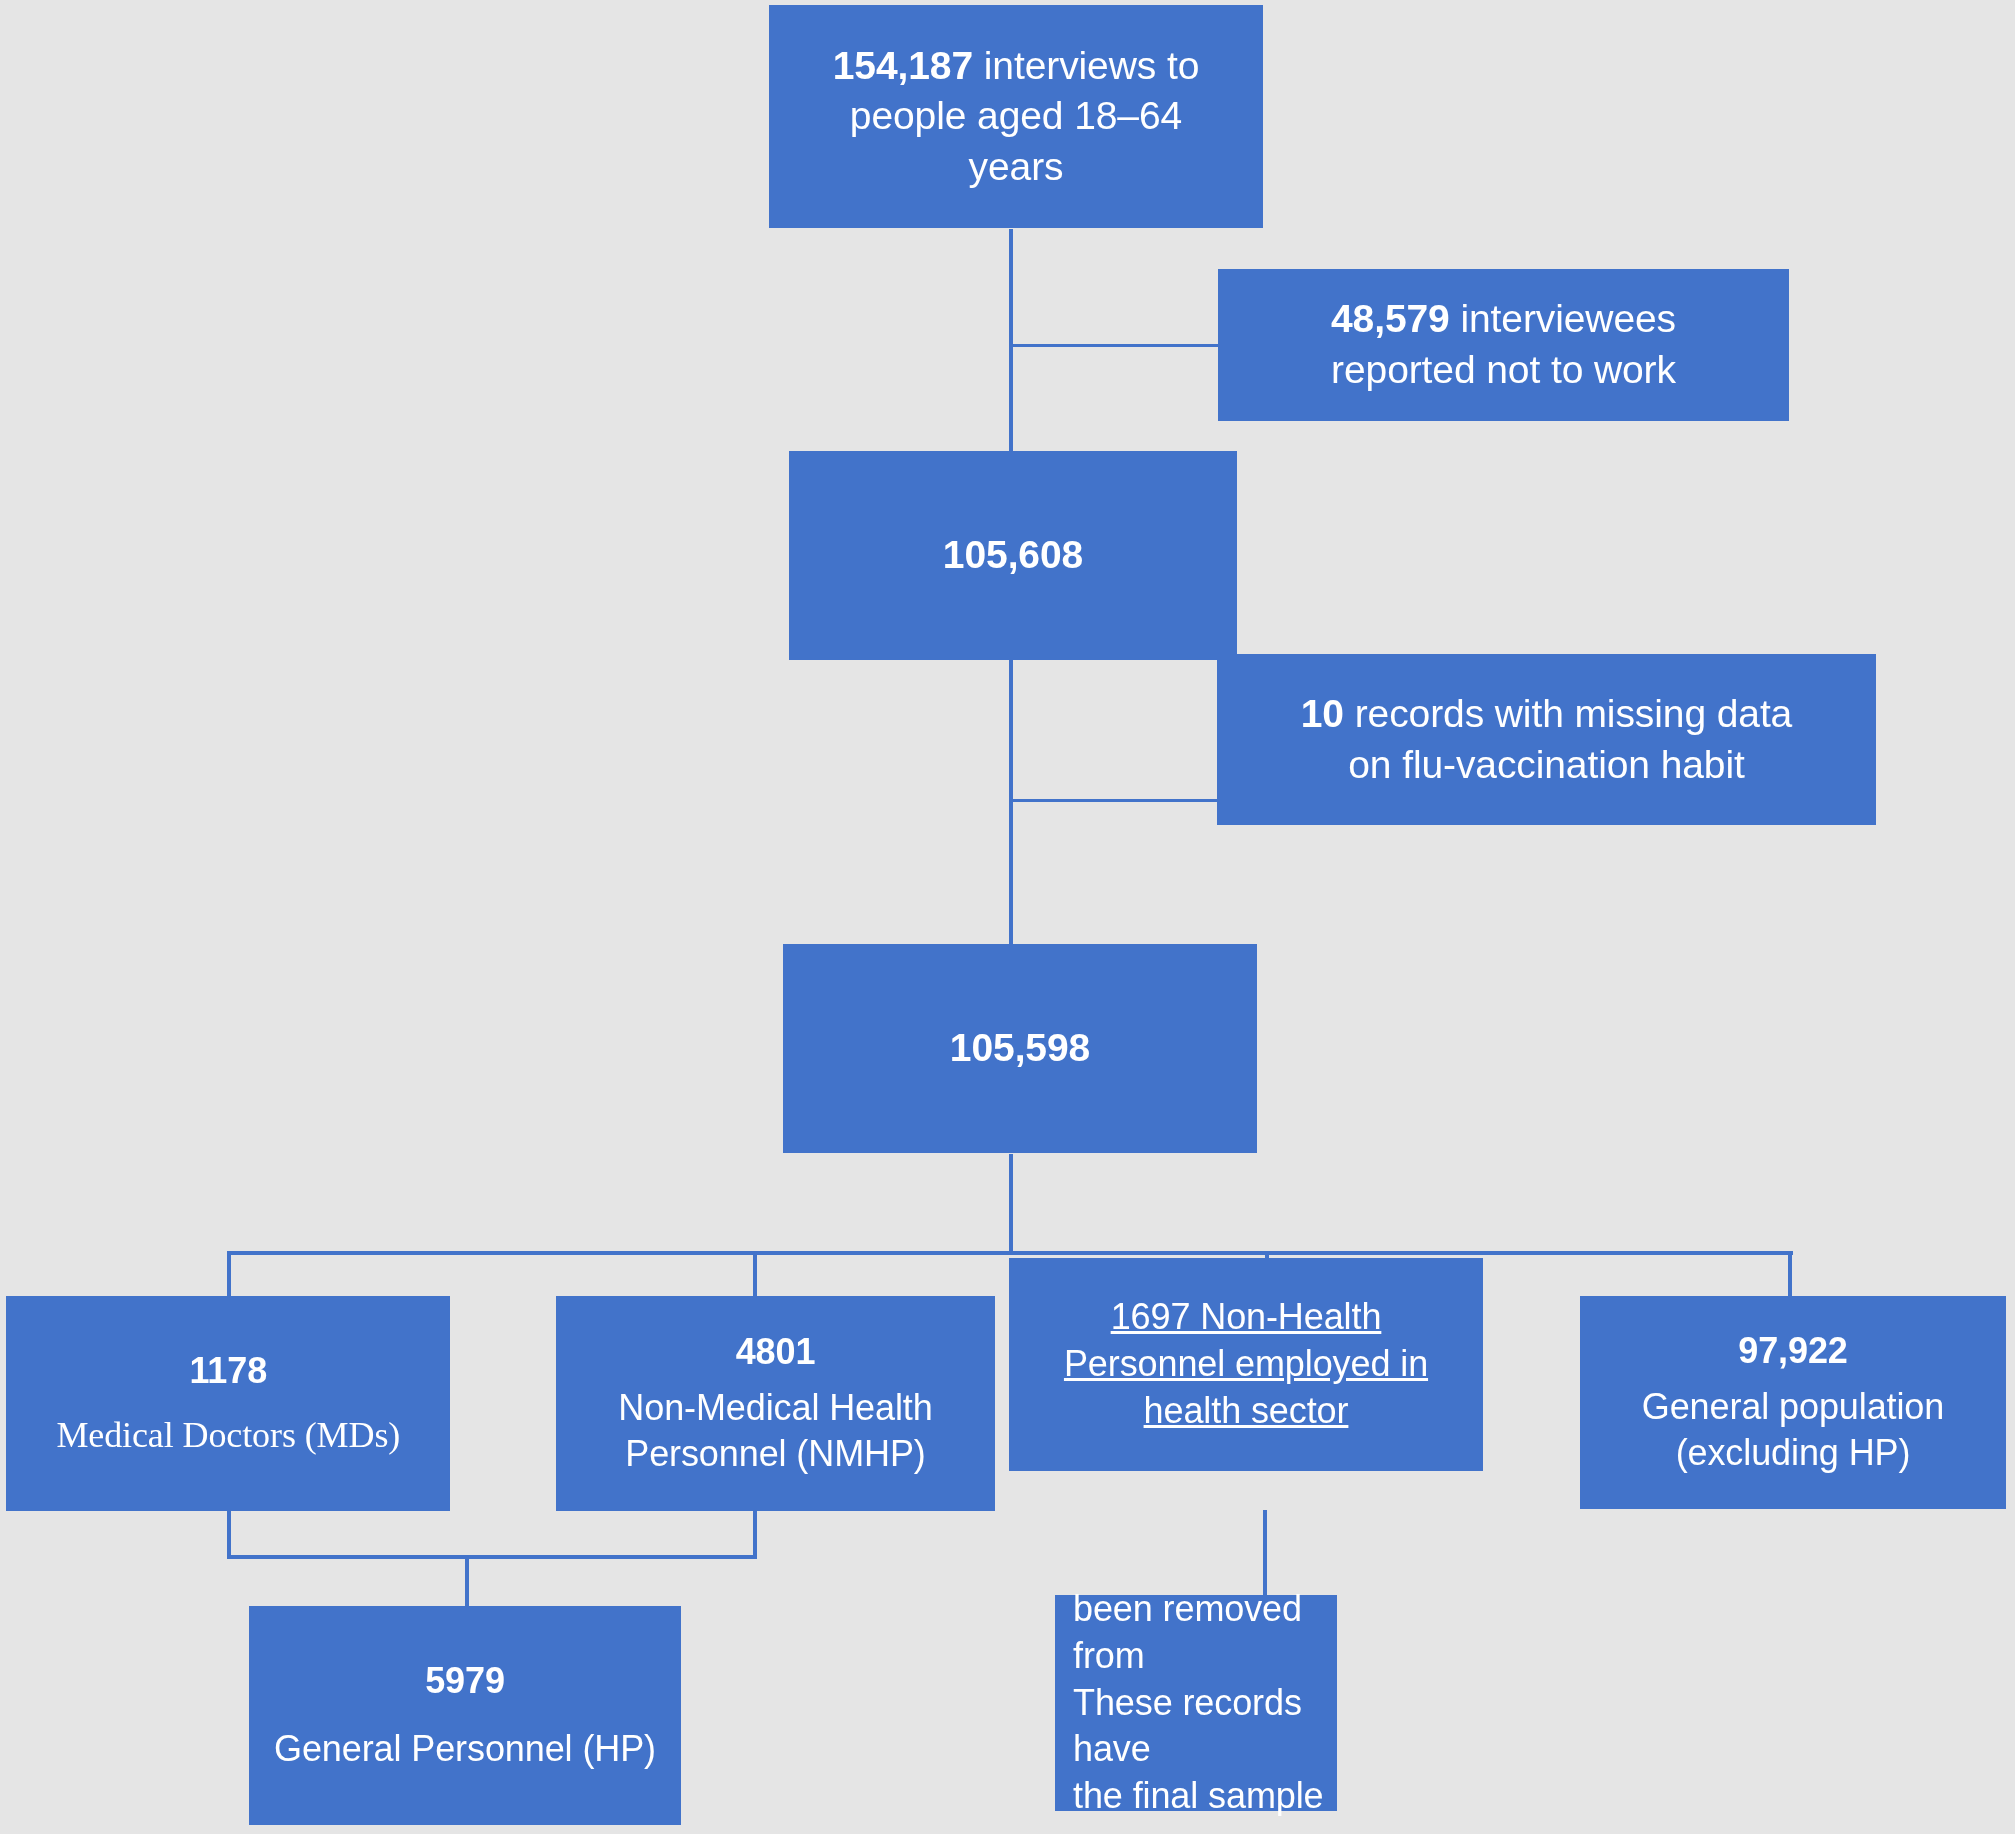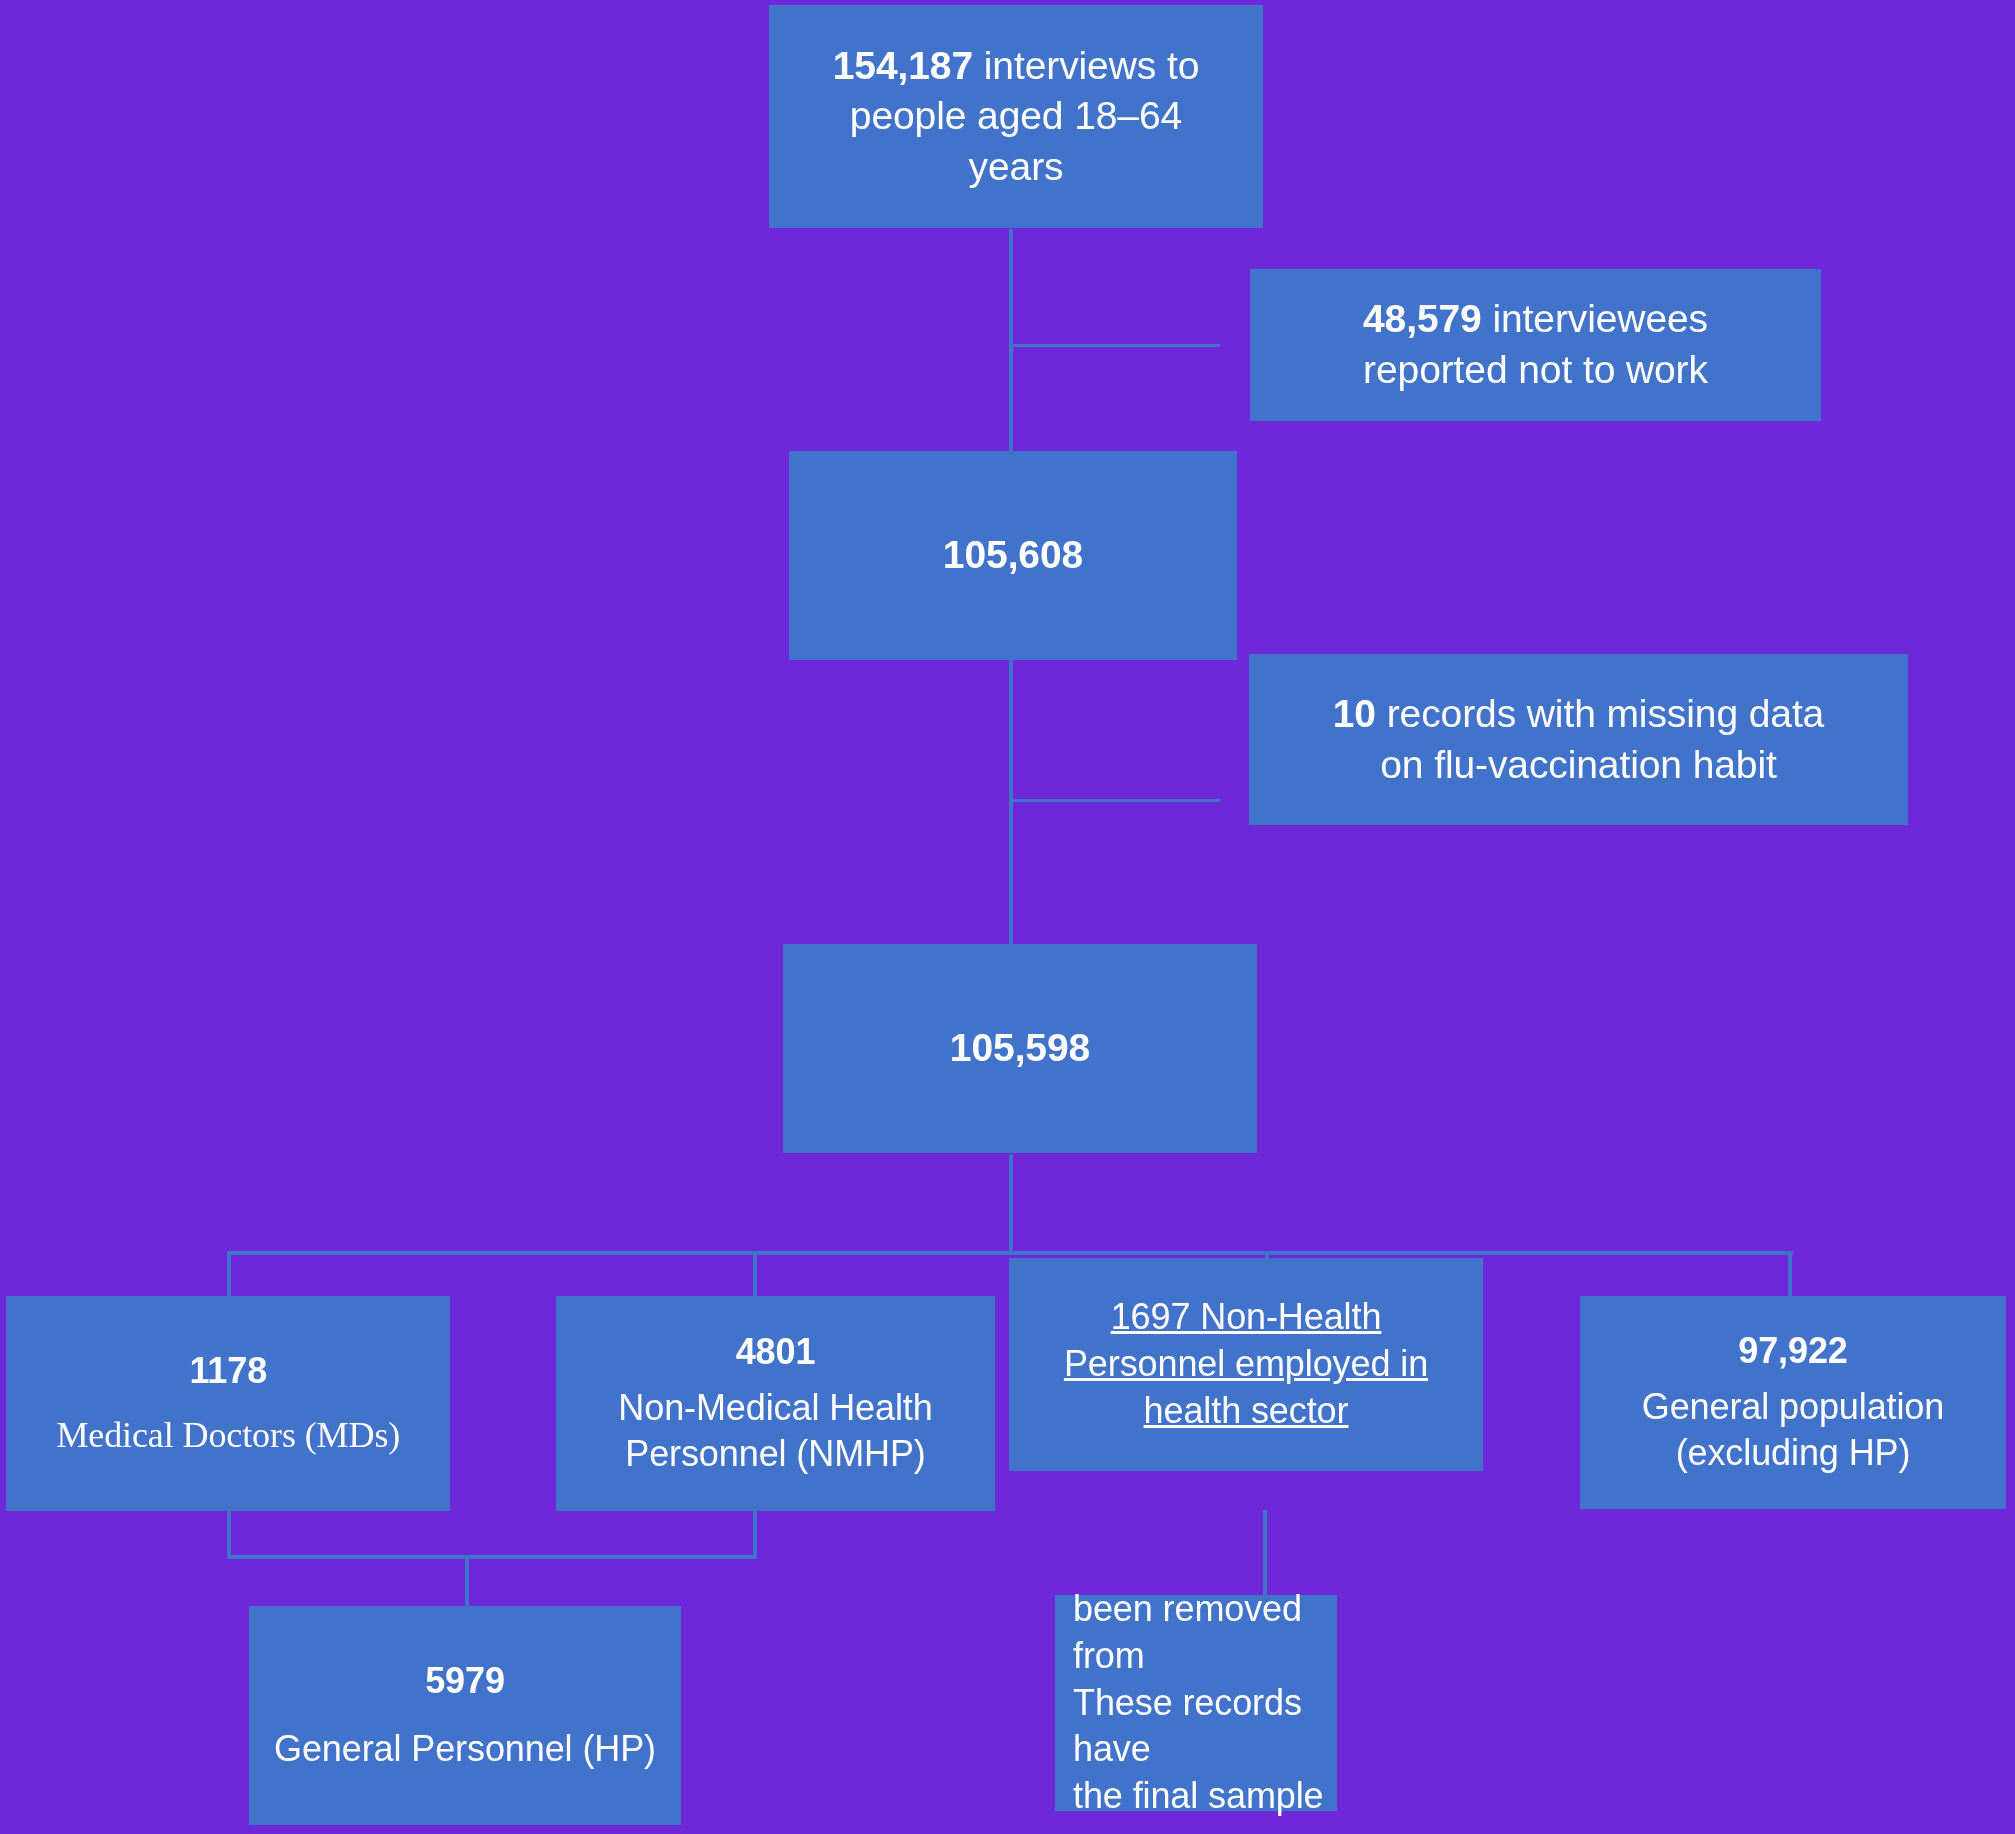--- a/index.html
+++ b/index.html
@@ -5,21 +5,21 @@
 <style>
   html, body {
     margin: 0;
     padding: 0;
     background: #ffffff;
   }
   #canvas {
     position: relative;
     width: 2015px;
     height: 1834px;
-    background: #6d28d9;
+    background: #e5e5e5;
     font-family: "Liberation Sans", sans-serif;
     overflow: hidden;
   }
   .box {
     position: absolute;
     background: #4273ca;
     color: #ffffff;
     display: flex;
     flex-direction: column;
     align-items: center;
@@ -34,21 +34,21 @@
   .b { font-weight: bold; }
   .connector {
     position: absolute;
     background: #4273ca;
   }
   .v { width: 3.8px; }
   .h { height: 3.8px; }
 
   
   .fs-top   { font-size: 39px; }
-  .fs-mid   { font-size: 39px; margin-left: 32px; }
+  .fs-mid   { font-size: 39px; }
   .fs-num   { font-size: 39px; font-weight: bold; }
   .fs-leaf  { font-size: 36px; }
   .fs-note  { font-size: 36px; }
   .left-align { text-align: left; align-items: flex-start; }
 </style>
 </head>
 <body>
 
 <div id="canvas">
 

